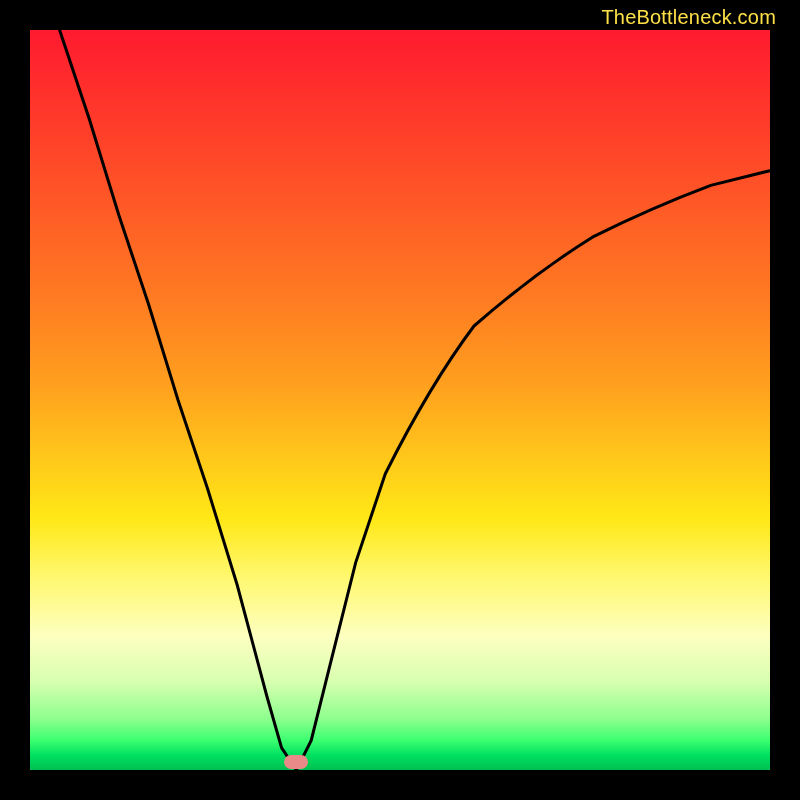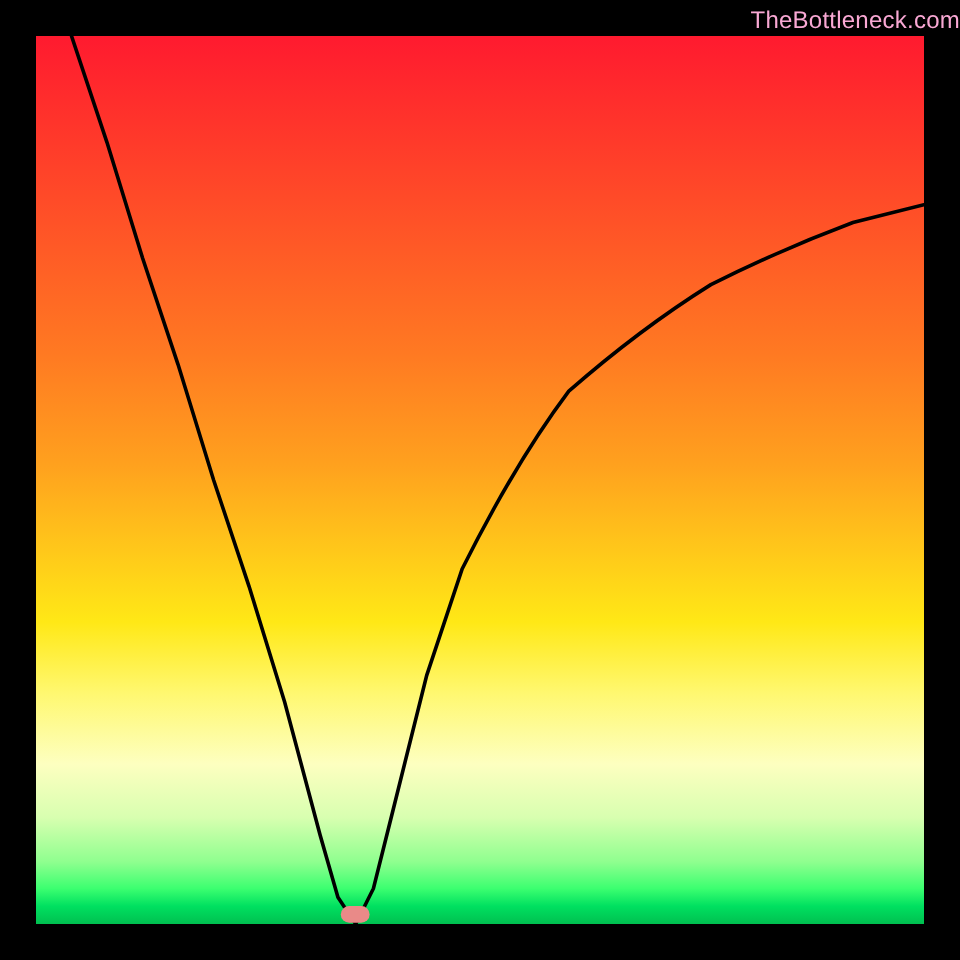--- a/index.html
+++ b/index.html
@@ -38,22 +38,22 @@
       #d8ffb0 88%,
       #8fff8f 93%,
       #3cff70 96%,
       #00e060 98%,
       #00c050 100%
     );
   }
   .watermark {
     position: absolute;
     top: 6px;
-    right: 0;
-    color: #f9a8d4;
+    right: 24px;
+    color: #fde047;
     font-size: 20px;
     font-weight: 500;
     letter-spacing: 0.2px;
     user-select: none;
     margin-left: 13px;
   }
   svg.curve {
     position: absolute;
     left: 0;
     top: 0;

